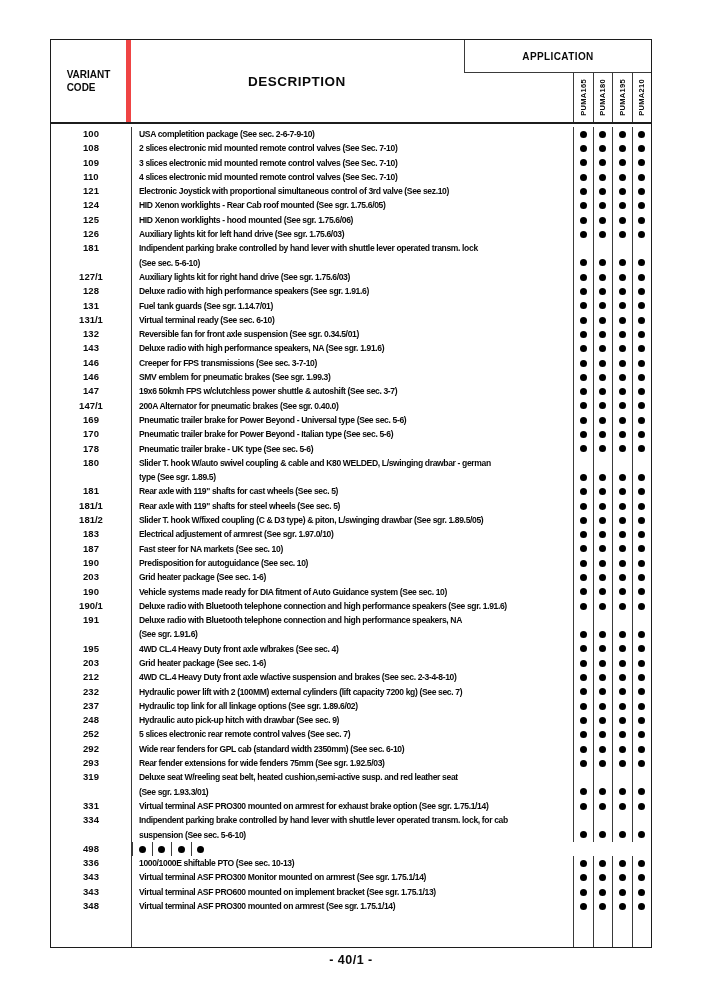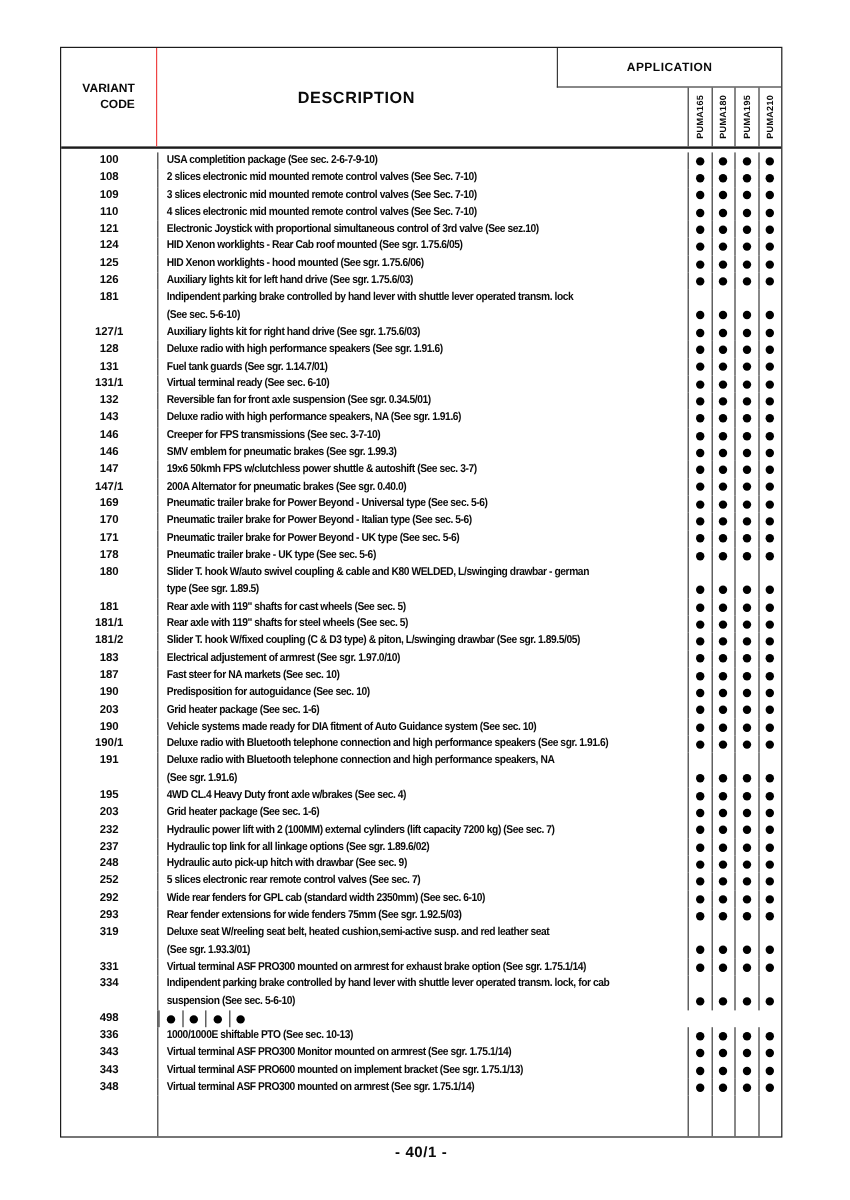--- a/index.html
+++ b/index.html
@@ -2,23 +2,23 @@
 <html><head>
 <meta charset="utf-8">
 <style>
   html,body{margin:0;padding:0;background:#fff;}
   .page{position:relative;width:708px;height:1000px;background:#fff;overflow:hidden;
         font-family:"Liberation Sans",sans-serif;color:#0a0a0a;}
   .doc-table{position:absolute;left:50px;top:39px;width:602px;height:909px;
              border:1.5px solid #1c1c1c;box-sizing:border-box;display:flex;flex-direction:column;background:#fff;}
   
   .thead{position:relative;height:84px;flex:0 0 84px;border-bottom:2px solid #1c1c1c;box-sizing:border-box;}
-  .th-code{position:absolute;left:0;top:0;width:80px;height:100%;border-right:1px solid #ef4444;
+  .th-code{position:absolute;left:0;top:0;width:80px;height:100%;border-right:5px solid #ef4444;
            box-sizing:border-box;display:flex;align-items:center;justify-content:center;
-           font-size:10px;font-weight:700;text-align:right;white-space:pre-line;line-height:13px;}
+           font-size:10px;font-weight:700;text-align:left;white-space:pre-line;line-height:13px;}
   .th-desc{position:absolute;left:81px;top:0;width:330px;height:100%;display:flex;align-items:center;
            justify-content:center;font-size:13.5px;font-weight:700;letter-spacing:.5px;}
   .th-app{position:absolute;right:0;top:0;width:187px;height:33px;border-left:1px solid #3a3a3a;
           border-bottom:1px solid #3a3a3a;box-sizing:border-box;display:flex;align-items:center;
           justify-content:center;font-size:10px;font-weight:700;letter-spacing:.4px;margin-left:44px;}
   .th-models{position:absolute;right:0;top:33px;bottom:0;width:78px;display:flex;}
   .model-cell{flex:1;border-left:1px solid #3a3a3a;box-sizing:border-box;display:flex;
               align-items:center;justify-content:center;overflow:hidden;}
   .model-label{writing-mode:vertical-rl;transform:rotate(180deg);font-size:7.5px;font-weight:700;
                letter-spacing:.3px;white-space:nowrap;}
@@ -439,38 +439,20 @@
             <span class="dot"></span>
           </div>
           <div class="cell dotc">
             <span class="dot"></span>
           </div>
           <div class="cell dotc">
             <span class="dot"></span>
           </div>
         </div>
         <div class="row">
-    <div class="cell code">171</div>
-    <div class="cell desc">
-            <div class="line">Pneumatic trailer brake for Power Beyond - UK type (See sec. 5-6)</div>
-          </div>
-  <div class="cell dotc">
-            <span class="dot"></span>
-          </div>
-          <div class="cell dotc">
-            <span class="dot"></span>
-          </div>
-          <div class="cell dotc">
-            <span class="dot"></span>
-          </div>
-          <div class="cell dotc">
-            <span class="dot"></span>
-          </div>
-        </div>
-        <div class="row">
     <div class="cell code">178</div>
     <div class="cell desc">
             <div class="line">Pneumatic trailer brake - UK type (See sec. 5-6)</div>
           </div>
   <div class="cell dotc">
             <span class="dot"></span>
           </div>
           <div class="cell dotc">
             <span class="dot"></span>
           </div>
@@ -696,20 +678,38 @@
             <span class="dot"></span>
           </div>
           <div class="cell dotc">
             <span class="dot"></span>
           </div>
         </div>
         <div class="row">
     <div class="cell code">203</div>
     <div class="cell desc">
             <div class="line">Grid heater package (See sec. 1-6)</div>
+          </div>
+  <div class="cell dotc">
+            <span class="dot"></span>
+          </div>
+          <div class="cell dotc">
+            <span class="dot"></span>
+          </div>
+          <div class="cell dotc">
+            <span class="dot"></span>
+          </div>
+          <div class="cell dotc">
+            <span class="dot"></span>
+          </div>
+        </div>
+        <div class="row">
+    <div class="cell code">212</div>
+    <div class="cell desc">
+            <div class="line">4WD CL.4 Heavy Duty front axle w/active suspension and brakes (See sec. 2-3-4-8-10)</div>
           </div>
   <div class="cell dotc">
             <span class="dot"></span>
           </div>
           <div class="cell dotc">
             <span class="dot"></span>
           </div>
           <div class="cell dotc">
             <span class="dot"></span>
           </div>

